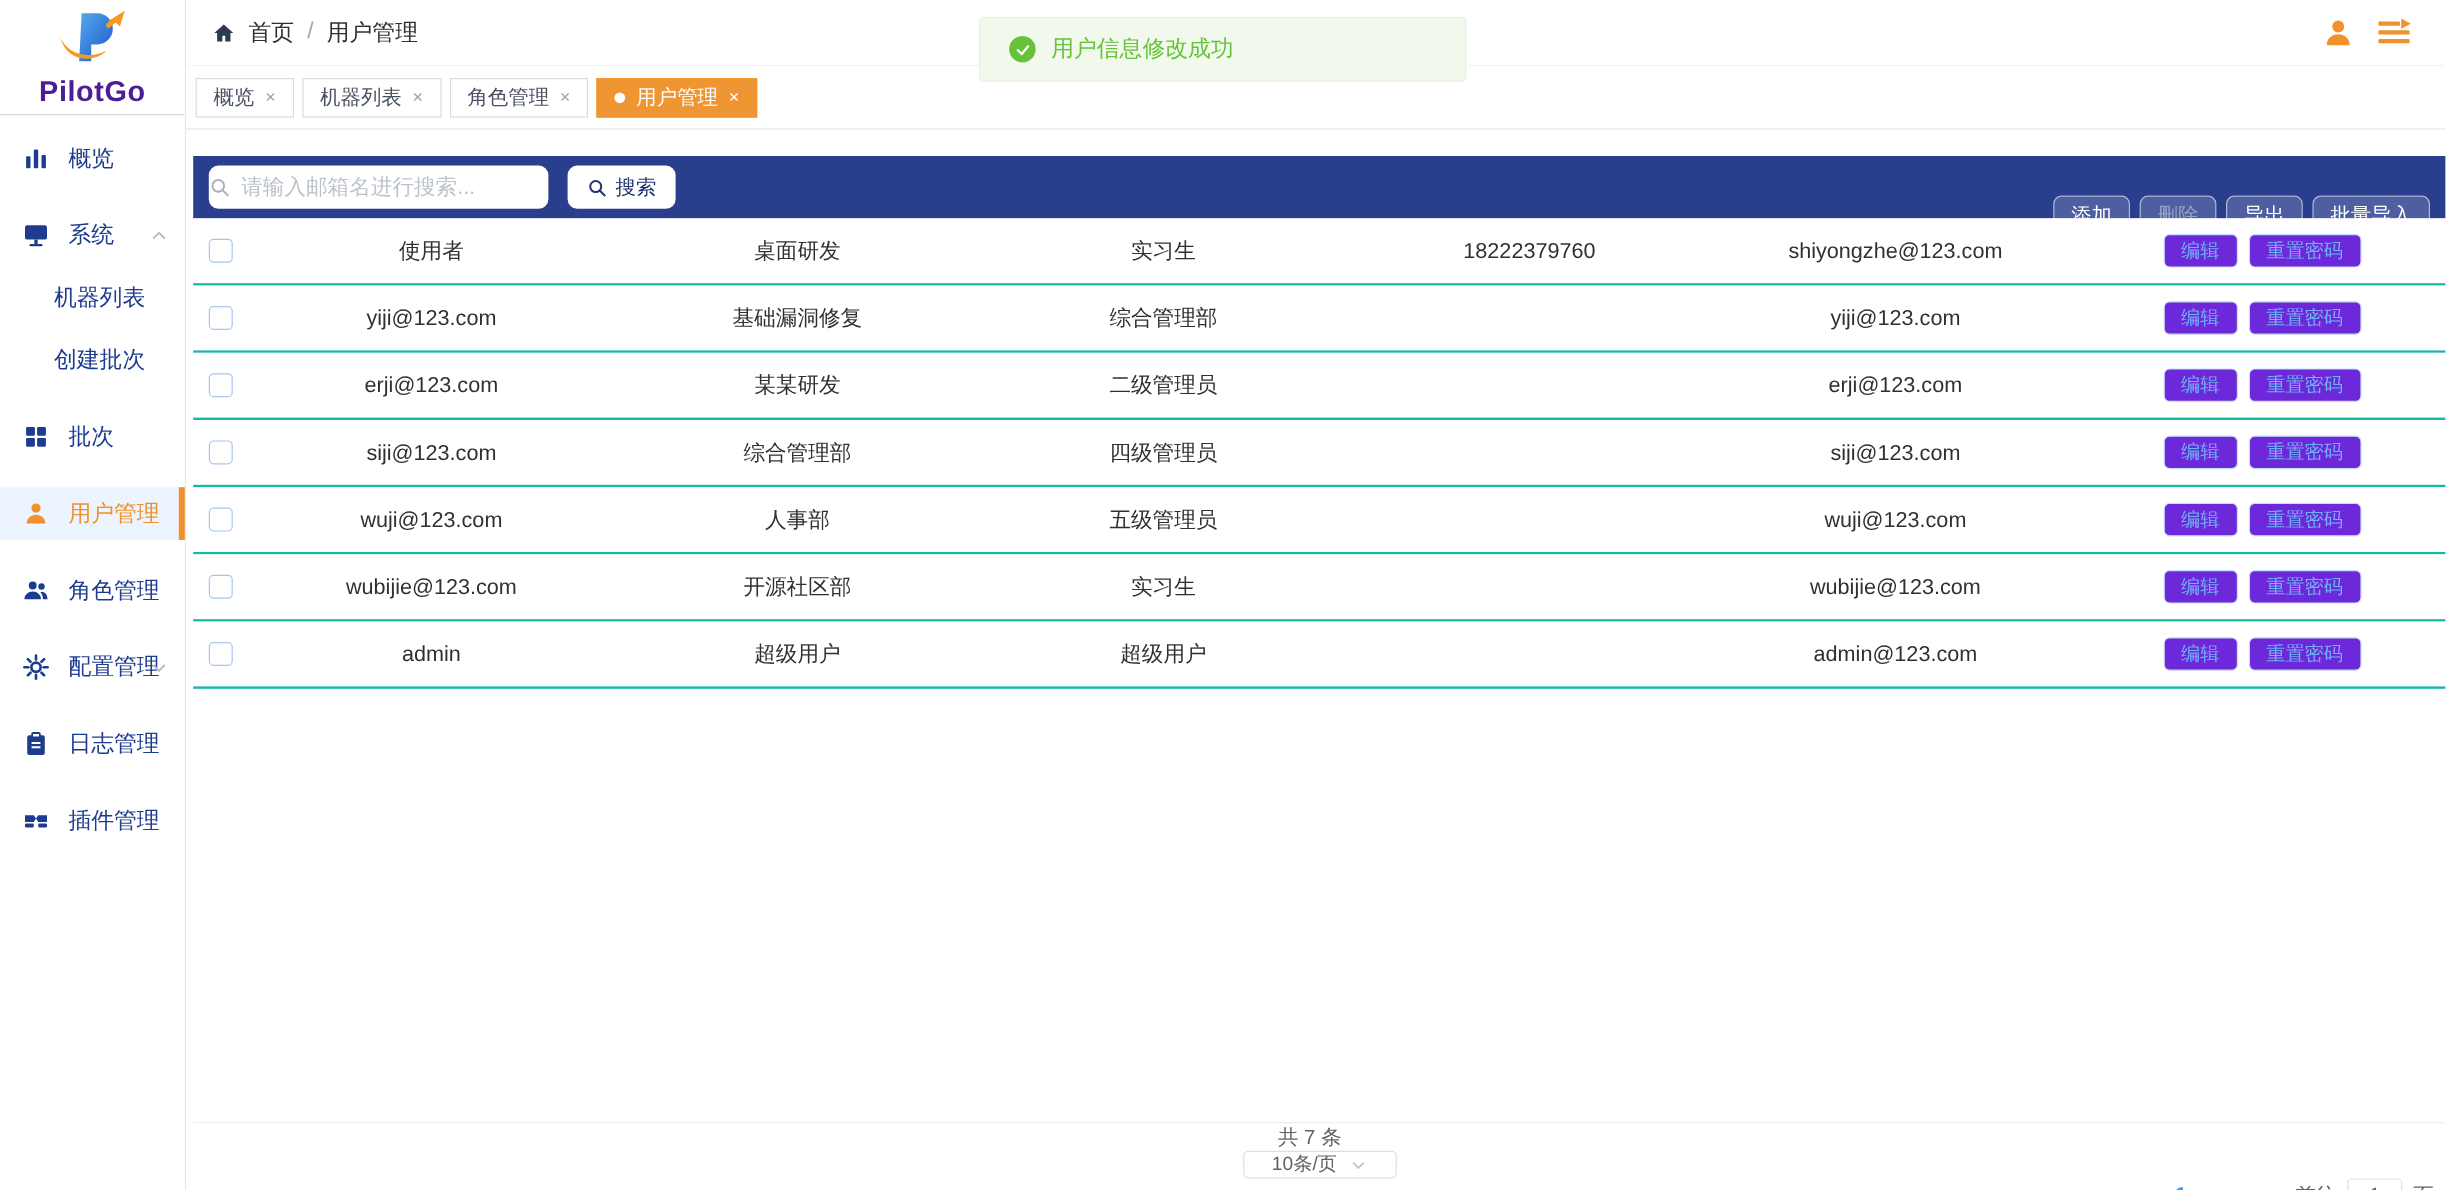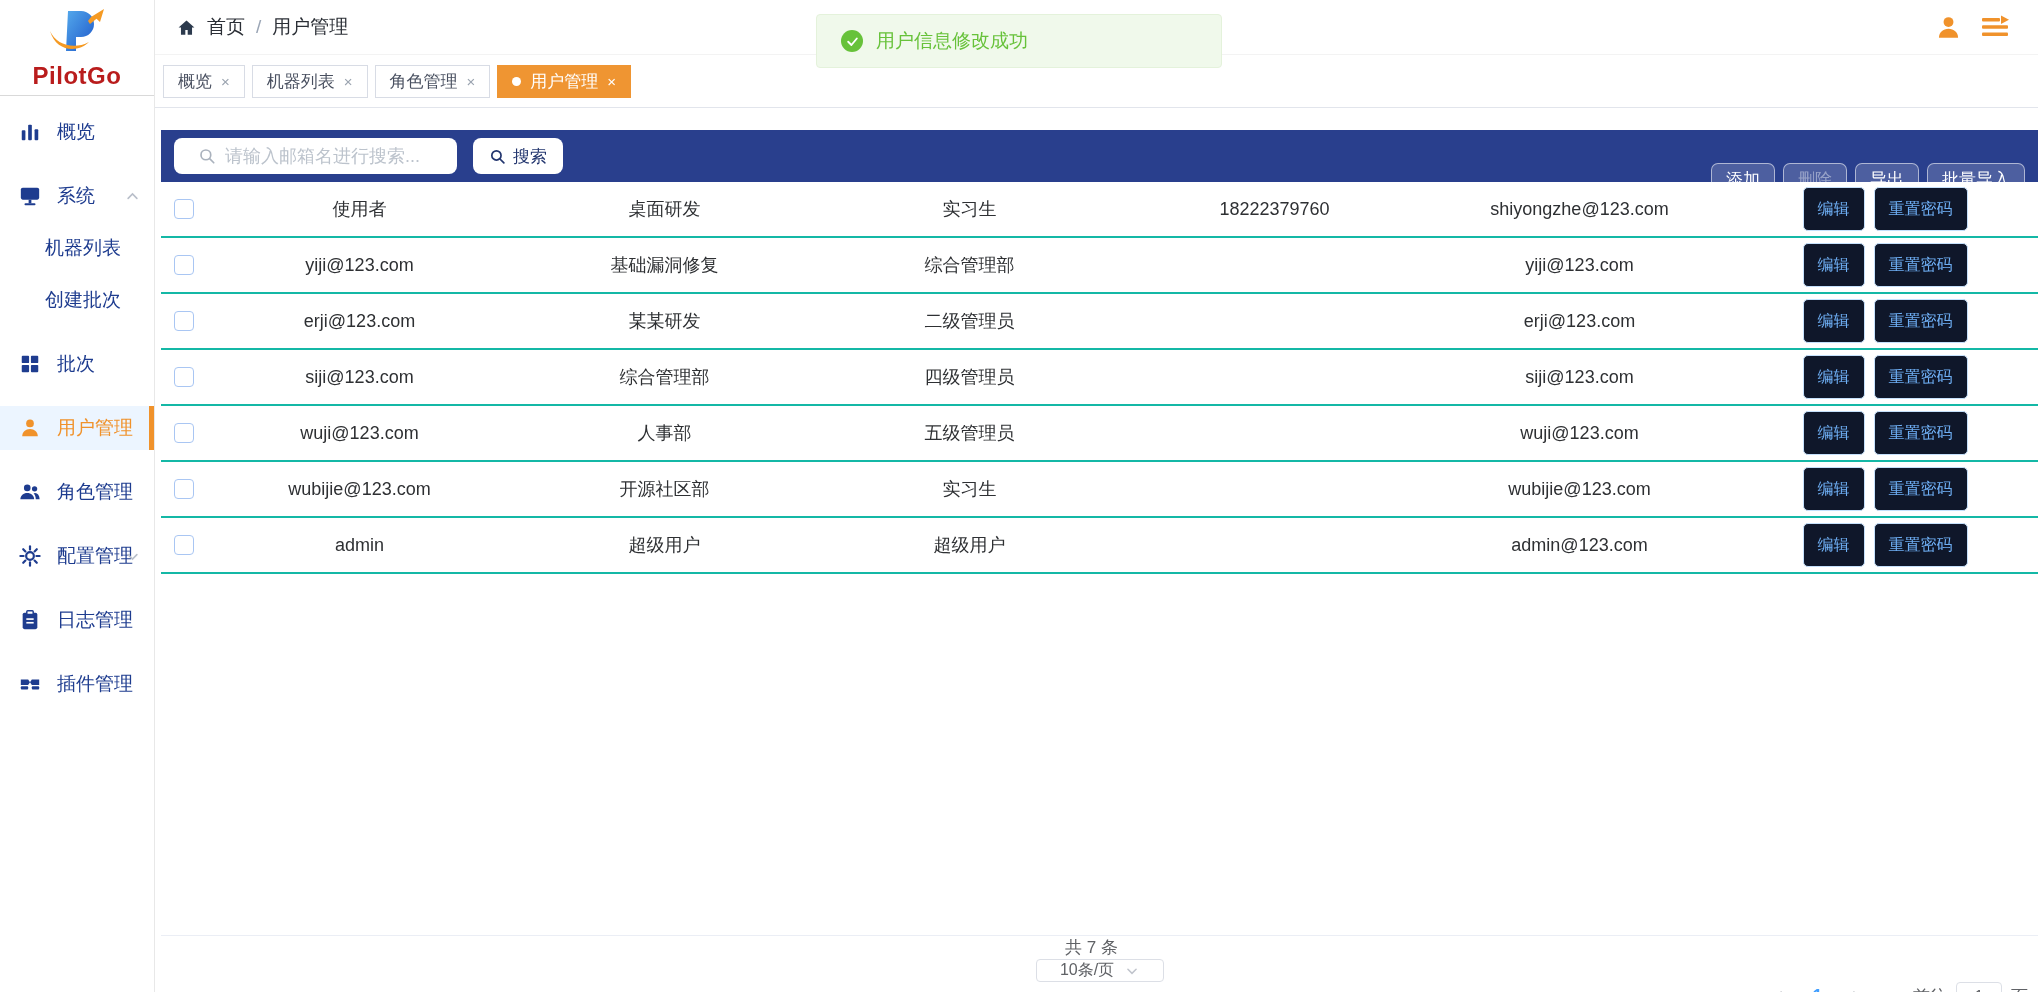--- a/index.html
+++ b/index.html
@@ -6,21 +6,21 @@
   html,body { width:2038px; height:992px; }
   body {
     font-family:"Liberation Sans","DejaVu Sans",sans-serif;
     background:#fff; color:#303133; overflow:hidden; position:relative;
   }
   .app { display:flex; width:2038px; height:992px; }
 
   
   .sidebar { flex:0 0 155px; border-right:1px solid #e8e8e8; background:#fff; }
   .logo-box { height:96px; border-bottom:1px solid #d9d9d9; display:flex; flex-direction:column; align-items:center; justify-content:center; }
-  .logo-text { font-size:24px; font-weight:bold; color:#b91c1c; letter-spacing:.5px; margin-top:1px; }
+  .logo-text { font-size:24px; font-weight:bold; color:#4c1d95; letter-spacing:.5px; margin-top:1px; }
   .menu { padding-top:14px; }
   .menu-item { height:44px; display:flex; align-items:center; gap:15px; padding-left:18px; color:#1e3c8f; font-size:19px; position:relative; cursor:pointer; margin-bottom:20px; }
   .menu-item .mi-icon { width:24px; height:24px; display:inline-flex; align-items:center; justify-content:center; color:#1e3c8f; }
   .menu-item.active { background:#ecf5ff; color:#f0922b; }
   .menu-item.active .mi-icon { color:#f0922b; }
   .menu-item.active::after { content:""; position:absolute; right:0; top:0; bottom:0; width:5px; background:#f0922b; }
   .menu-sub { height:44px; display:flex; align-items:center; padding-left:45px; color:#1e3c8f; font-size:19px; cursor:pointer; margin-bottom:8px; }
   .mi-sys { margin-bottom:8px; }
   .mi-last-sub { margin-bottom:20px; }
   .chevron { position:absolute; right:14px; color:#b9bfca; display:inline-flex; }
@@ -37,39 +37,39 @@
   .tab { height:33px; display:inline-flex; align-items:center; gap:9px; padding:0 14px; border:1px solid #d8dce5; background:#fff; color:#495060; font-size:17px; cursor:pointer; }
   .tab .tab-close { color:#9aa3af; font-size:15px; }
   .tab.active { background:#ef9532; border-color:#ef9532; color:#fff; }
   .tab.active .tab-dot { width:9px; height:9px; border-radius:50%; background:#fff; }
   .tab.active .tab-close { color:#fff; }
 
   .content { flex:1; position:relative; padding:22px 0 0 6px; }
 
   
   .toolbar { height:52px; background:#293f8d; display:flex; align-items:center; padding:0 13px; }
-  .search-box { width:283px; height:36px; background:#fff; border-radius:8px; display:flex; align-items:center; gap:9px; padding:0 24px; }
+  .search-box { width:283px; height:36px; background:#fff; border-radius:8px; display:flex; align-items:center; gap:9px; padding:0 0; }
   .search-box .sb-icon { color:#aab2bd; display:inline-flex; }
   .search-box input { flex:1; border:none; outline:none; font-size:18px; color:#303133; font-family:inherit; background:transparent; }
   .search-box input::placeholder { color:#bcc3cc; }
   .search-btn { height:36px; margin-left:16px; background:#fff; border:none; border-radius:8px; display:inline-flex; align-items:center; gap:7px; padding:0 16px; color:#22356e; font-size:17px; cursor:pointer; font-family:inherit; }
   .search-btn .sb-icon { color:#22356e; display:inline-flex; }
   .toolbar-actions { margin-left:auto; display:flex; gap:8px;margin-top:47px; }
   .tb-btn { height:34px; padding:0 14px; border-radius:7px; background:rgba(255,255,255,.17); border:1px solid rgba(255,255,255,.55); color:#fff; font-size:17px; cursor:pointer; font-family:inherit; display:inline-flex; align-items:center; }
   .tb-btn--disabled { color:rgba(255,255,255,.42); cursor:not-allowed; }
 
   
   .grid-cols { display:grid; grid-template-columns:46px repeat(5,1fr) 306px; align-items:center; }
   .thead { height:42px; background:#f5f7fa; font-size:19px; font-weight:bold; color:#203040; }
   .thead > div { text-align:center; }
   .trow { height:56px; border-bottom:2px solid #14b8a6; font-size:18px; color:#2e3033; background:#fff; }
   .trow > div { text-align:center; }
   .checkbox { width:20px; height:20px; border:1.5px solid #a9c6f3; border-radius:4px; background:#fff; display:block; margin:0 auto; cursor:pointer; }
   .actions-cell { display:flex; justify-content:center; gap:9px; }
-  .act-btn { height:44px; padding:0 14px; border-radius:5px; background:#0f172a; border:1px solid #c5e0fb; color:#6fb0f6; font-size:16px; cursor:pointer; font-family:inherit; }
+  .act-btn { height:28px; padding:0 14px; border-radius:5px; background:#6d28d9; border:1px solid #c5e0fb; color:#6fb0f6; font-size:16px; cursor:pointer; font-family:inherit; }
 
   
   .pagination { position:absolute; left:6px; right:0; bottom:0; height:57px; border-top:1px solid #ebeef5; background:#fff; display:flex; align-items:center; padding:0 10px; font-size:17px; color:#606266;flex-direction:column; }
   .pg-total { margin:0 18px 0 2px; }
   .pg-size { width:128px; height:29px; border:1px solid #dcdfe6; border-radius:4px; display:inline-flex; align-items:center; justify-content:center; gap:11px; color:#606266; cursor:pointer; background:#fff; font-size:16px; }
   .pg-size .chev { color:#c0c4cc; display:inline-flex; }
   .pg-right { margin-left:auto; display:flex; align-items:center; }
   .pg-arrow { color:#a8abb2; font-size:18px; padding:0 16px; cursor:pointer; background:none; border:none; font-family:inherit; }
   .pg-current { color:#409eff; font-weight:bold; font-size:18px; padding:0 14px; cursor:pointer; }
   .pg-goto { display:flex; align-items:center; gap:9px; margin-left:34px;justify-content:flex-end; }

